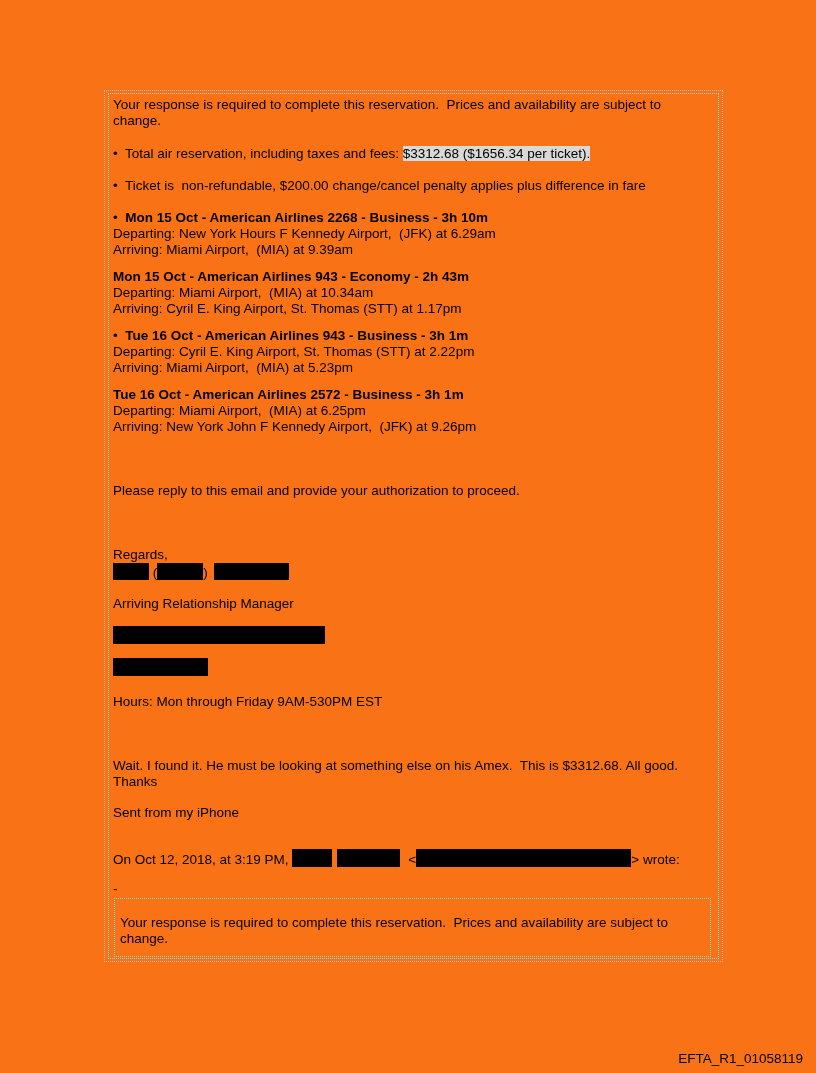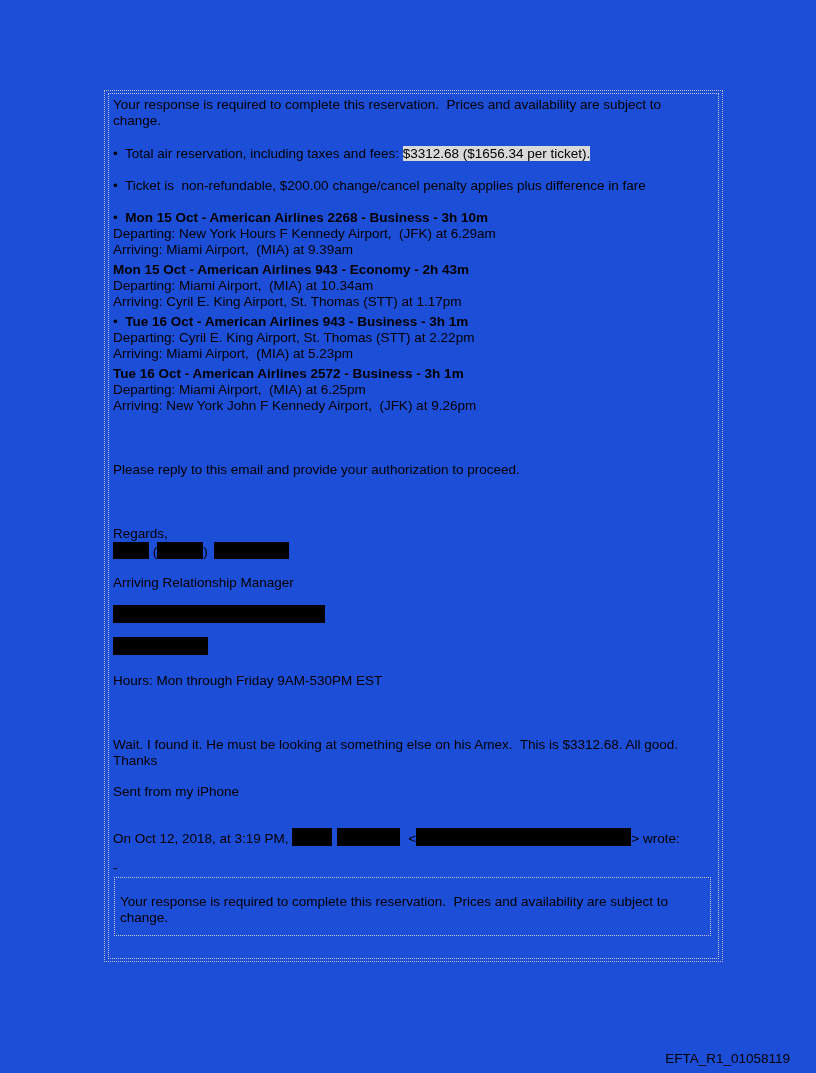--- a/index.html
+++ b/index.html
@@ -3,21 +3,21 @@
 <meta charset="utf-8">
 <style>
   * { margin: 0; padding: 0; box-sizing: border-box; }
   html, body {
     width: 816px; height: 1073px;
     background: #ffffff;
     font-family: "Liberation Sans", sans-serif;
     color: #000000;
     overflow: hidden;
   }
-  .page { position: relative; width: 816px; height: 1073px; background: #1d4ed8; }
+  .page { position: relative; width: 816px; height: 1073px; background: #f97316; }
 
   .outer-quote {
     position: absolute;
     left: 104px; top: 90px;
     width: 619px; height: 872px;
     border: 1px dotted #bdbdbd;
   }
   .inner-quote {
     position: absolute;
     left: 3px; top: 2px; right: 3px; bottom: 2px;
@@ -34,21 +34,21 @@
   .b { font-weight: bold; }
   .hl { background: #d9d9d9; }
 
   .m17 { margin-top: 17px; }
   .m16 { margin-top: 16px; }
   .m15 { margin-top: 15px; }
   .m14 { margin-top: 14px; }
   .m18 { margin-top: 18px; }
   .m48 { margin-top: 48px; }
 
-  .flight { margin-top: 4px; }
+  .flight { margin-top: 11px; }
   .flight.first { margin-top: 16px; }
 
   .redact {
     display: inline-block;
     background: #000;
     height: 17px;
     vertical-align: text-bottom;
   }
   .sig-line { line-height: 18px; font-size: 13.5px; white-space: pre-wrap; }
   .r-sig1 { width: 36px; }
@@ -67,21 +67,21 @@
     margin-top: 2px;
     margin-left: 1px;
     margin-right: 1px;
     border: 1px dotted #c6c6c6;
     padding: 16px 6px 9px 5px;
   }
 
   .bates {
     position: absolute;
     top: 1051px;
-    right: 26px;
+    right: 13px;
     font-size: 13.5px;
     line-height: 16px;
   }
 </style>
 </head>
 <body>
 
 <div class="page">
 
   <div class="outer-quote">

